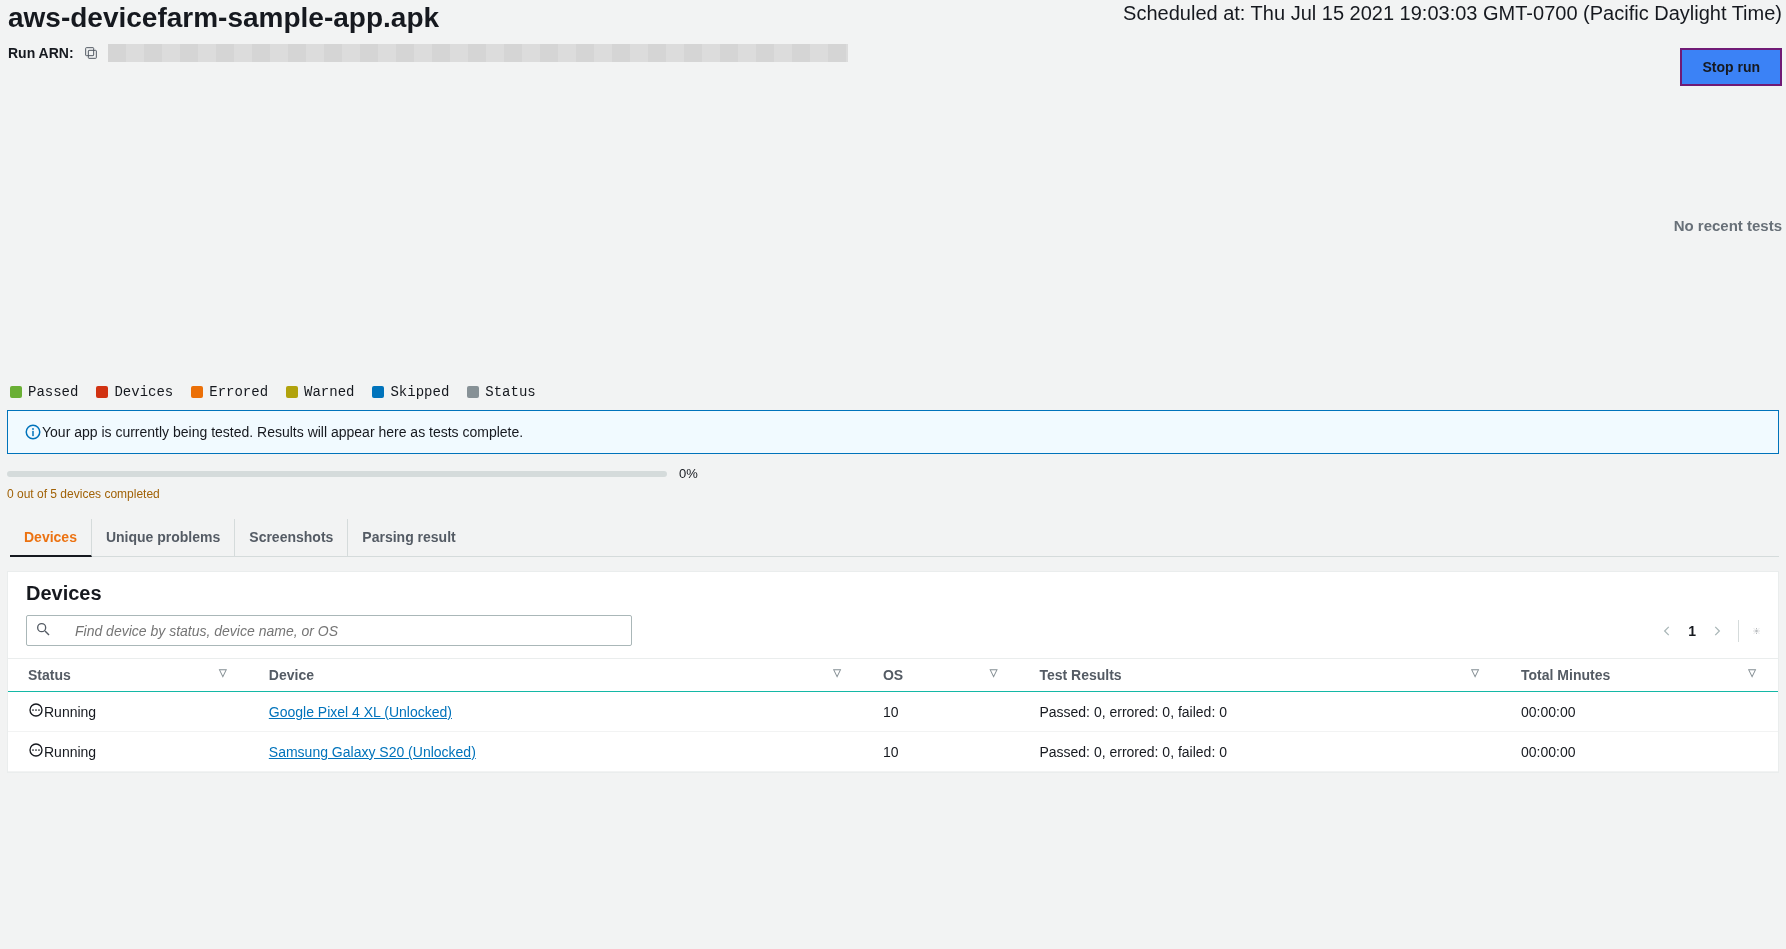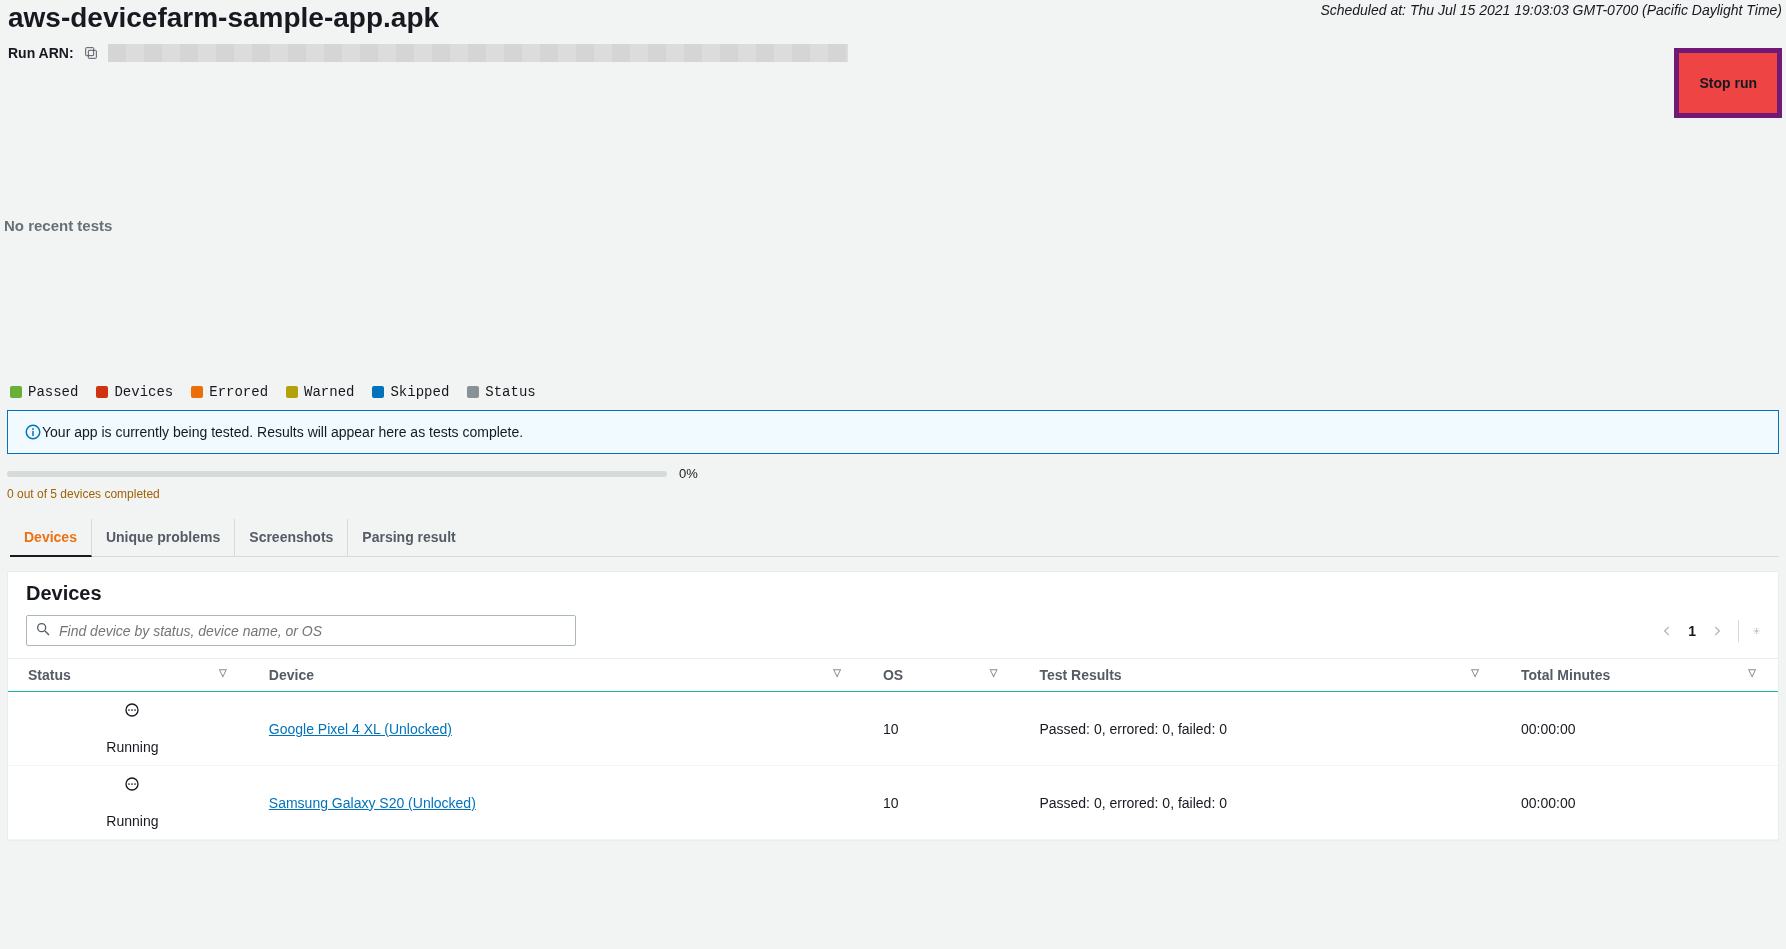--- a/index.html
+++ b/index.html
@@ -14,21 +14,21 @@
     display: flex;
     justify-content: space-between;
     align-items: flex-start;
     padding: 2px 0 10px 4px;
   }
   .page-title {
     font-size: 28px;
     font-weight: 700;
     color: #16191f;
   }
-  .scheduled { font-size: 14px; color: #16191f; font-style: italic; }
+  .scheduled { font-size: 20px; color: #16191f; }
   .arn-row {
     display: flex;
     align-items: center;
     gap: 8px;
     padding: 0 0 8px 4px;
   }
   .arn-label { font-weight: 700; }
   .copy-btn {
     width: 18px; height: 18px;
     display: inline-flex; align-items: center; justify-content: center;
@@ -37,34 +37,34 @@
   .copy-btn svg { width: 16px; height: 16px; stroke: #545b64; fill: none; stroke-width: 1.5; }
   .arn-redacted {
     height: 18px;
     width: 740px;
     background: repeating-linear-gradient(90deg, #d5d5d5 0 18px, #dcdcdc 18px 36px);
   }
   .stop-run {
     position: absolute;
     right: 4px;
     top: 48px;
-    background: #ef4444;
-    border: 5px solid #701a75;
-    padding: 22px 20px;
+    background: #3b82f6;
+    border: 2px solid #701a75;
+    padding: 9px 20px;
     font-weight: 700;
     font-size: 14px;
     cursor: pointer;
     color: #16191f;
   }
   .top-zone { position: relative; }
   .chart-area {
     height: 310px;
     display: flex;
     align-items: center;
-    justify-content: flex-start;
+    justify-content: flex-end;
   }
   .no-recent {
     color: #687078;
     font-weight: 700;
     font-size: 15px;
   }
   .legend {
     display: flex;
     gap: 18px;
     padding: 4px 6px 10px 6px;
@@ -138,24 +138,24 @@
     justify-content: space-between;
     align-items: center;
     padding: 10px 16px 4px 18px;
   }
   .card-title { font-size: 20px; font-weight: 700; }
   .search-wrap {
     display: flex;
     align-items: center;
     border: 1px solid #aab7b8;
     border-radius: 2px;
-    width: 550px;
+    width: 606px;
     margin: 6px 0 6px 18px;
     padding: 5px 8px;
-    gap: 8px;
+    gap: 24px;
   }
   .search-wrap svg { width: 16px; height: 16px; stroke: #545b64; fill: none; stroke-width: 2;}
   .search-input {
     border: none;
     outline: none;
     width: 100%;
     font-size: 14px;
     font-style: italic;
     color: #687078;
   }
@@ -204,21 +204,21 @@
     padding: 10px 12px 10px 20px;
     border-bottom: 1px solid #f2f3f3;
     font-size: 14px;
     vertical-align: middle;
   }
   .col-status { width: 200px; }
   .col-device { width: 510px; }
   .col-os { width: 130px; }
   .col-results { width: 400px; }
   .col-minutes { width: 230px; }
-  .status-cell { display: flex; align-items: center; gap: 18px; flex-direction: column; }
+  .status-cell { display: flex; align-items: center; gap: 0; }
   .status-cell svg { width:16px; height:16px; }
   .device-link { color: #0073bb; text-decoration: underline; cursor: pointer; }
 </style>
 </head>
 <body>
 
 <div class="container top-zone">
   <div class="header-row">
     <h1 class="page-title">aws-devicefarm-sample-app.apk</h1>
     <div class="scheduled">Scheduled at: Thu Jul 15 2021 19:03:03 GMT-0700 (Pacific Daylight Time)</div>

